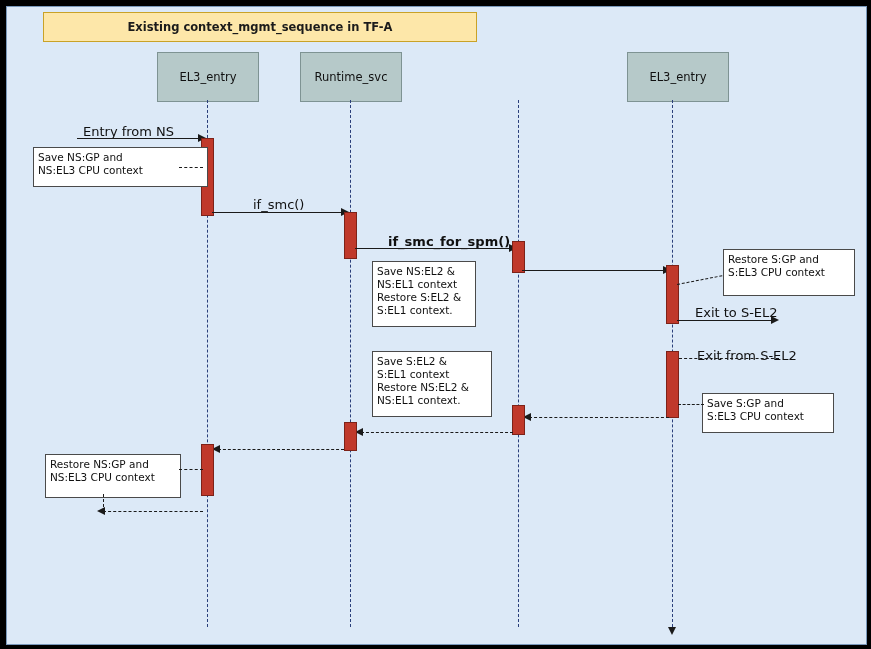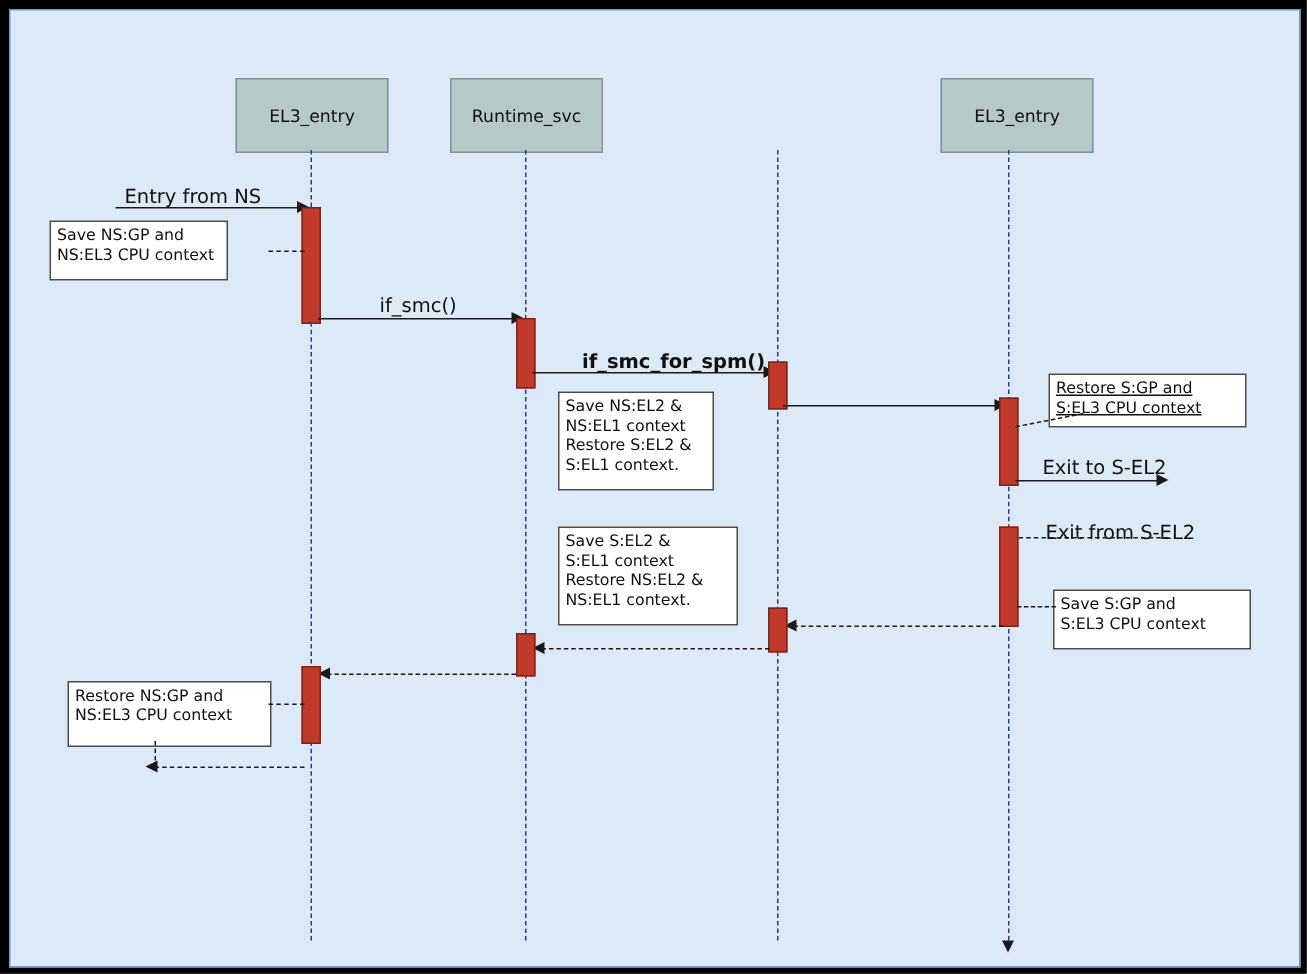--- a/index.html
+++ b/index.html
@@ -116,38 +116,39 @@
     height: 0;
     border-top: 1px dashed #1a1a1a;
   }
 </style>
 </head>
 <body>
 
 <div id="root">
   <div id="canvas">
 
+    <div class="title-box">Existing context_mgmt_sequence in TF-A</div>
 
     <div class="lifeline-head" style="left:150px; top:45px; width:100px;">EL3_entry</div>
     <div class="lifeline-head" style="left:293px; top:45px; width:100px;">Runtime_svc</div>
     <div class="lifeline-head" style="left:620px; top:45px; width:100px;">EL3_entry</div>
 
     <div class="lifeline-line" style="left:200px; top:93px; height:527px;"></div>
     <div class="lifeline-line" style="left:343px; top:93px; height:527px;"></div>
     <div class="lifeline-line" style="left:511px; top:93px; height:527px;"></div>
     <div class="lifeline-line" style="left:665px; top:93px; height:527px;"></div>
     <div class="arrow-down" style="left:661px; top:620px;"></div>
 
     <div class="msg-label" style="left:76px; top:117px;">Entry from NS</div>
     <div class="msg-line" style="left:70px; top:131px; width:122px;"></div>
     <div class="arrow-right" style="left:191px; top:127px;"></div>
 
     <div class="activation" style="left:194px; top:131px; height:76px;"></div>
 
-    <div class="note" style="left:26px; top:140px; width:119px; height:40px;">Save NS:GP and
+    <div class="note" style="left:26px; top:140px; width:175px; height:40px;">Save NS:GP and
 NS:EL3 CPU context</div>
     <div class="connector" style="left:172px; top:160px; width:24px;"></div>
 
     <div class="msg-label" style="left:246px; top:190px;">if_smc()</div>
     <div class="msg-line" style="left:205px; top:205px; width:130px;"></div>
     <div class="arrow-right" style="left:334px; top:201px;"></div>
 
     <div class="activation" style="left:337px; top:205px; height:45px;"></div>
 
     <div class="msg-label" style="left:381px; top:227px;font-weight:bold;">if_smc_for_spm()</div>
@@ -159,21 +160,21 @@
     <div class="note" style="left:365px; top:254px; width:104px; height:66px;">Save NS:EL2 &amp;
 NS:EL1 context
 Restore S:EL2 &amp;
 S:EL1 context.</div>
 
     <div class="msg-line" style="left:515px; top:263px; width:145px;"></div>
     <div class="arrow-right" style="left:656px; top:259px;"></div>
 
     <div class="activation" style="left:659px; top:258px; height:57px;"></div>
 
-    <div class="note" style="left:692px; top:242px; width:132px; height:36px;text-decoration:underline;">Restore S:GP and
+    <div class="note" style="left:716px; top:242px; width:132px; height:47px;">Restore S:GP and
 S:EL3 CPU context</div>
     <div class="connector" style="left:670px; top:277px; width:46px; transform:rotate(-11deg); transform-origin:0 0;"></div>
 
     <div class="msg-label" style="left:688px; top:298px;">Exit to S-EL2</div>
     <div class="msg-line" style="left:670px; top:313px; width:95px;"></div>
     <div class="arrow-right" style="left:764px; top:309px;"></div>
 
     <div class="msg-label" style="left:690px; top:341px;">Exit from S-EL2</div>
     <div class="msg-line dashed" style="left:672px; top:351px; width:100px;"></div>
 

